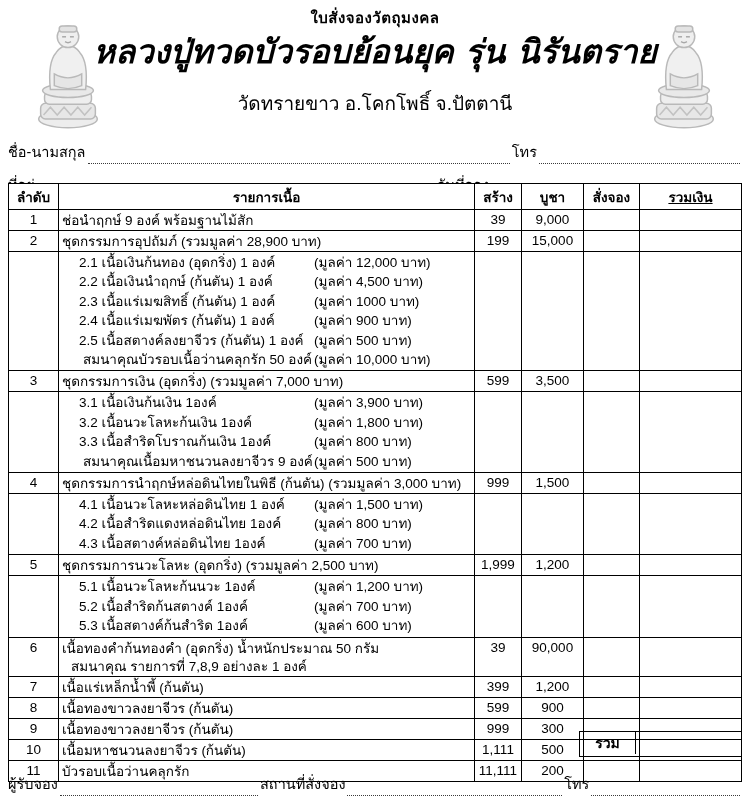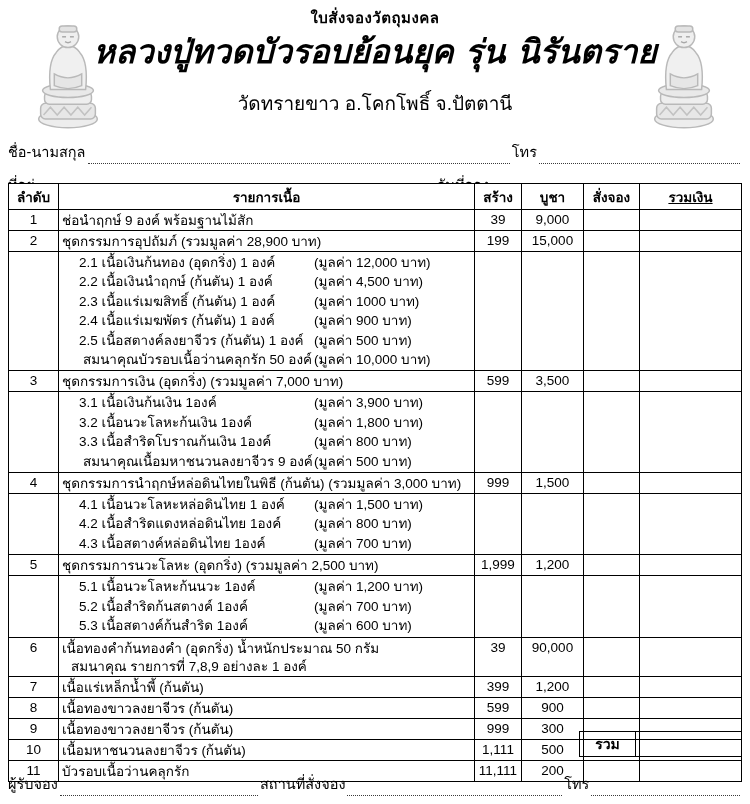--- a/index.html
+++ b/index.html
@@ -51,21 +51,21 @@
   .dline { line-height:17px; padding-top:1px; }
   .dline.d2 { padding-left:9px; }
   .subline { position:relative; line-height:19.4px; padding-left:17px; white-space:nowrap; }
   .subline .sv { position:absolute; left:252px; top:0; }
   .subline.bonus { padding-left:21px; }
   .num { padding-top:2px; }
 
   
   .totalbox {
     position:absolute; right:8px; top:731px; width:163px; height:26px;
-    border:1.6px solid #000; display:flex; font-size:14px;
+    border:1.6px solid #000; display:flex; font-size:14px;flex-direction:column;
   }
   .totalbox .tlabel { width:56px; border-right:1px solid #000; font-weight:bold;
     display:flex; align-items:center; justify-content:center; }
   .totalbox .tvalue { flex:1; }
 
   
   .footer { position:absolute; left:8px; top:772px; width:734px; font-size:14.5px; }
   .d-recv { flex-grow:12; } .d-place { flex-grow:13; } .d-fphone { flex-grow:9; }
 </style>
 </head>

